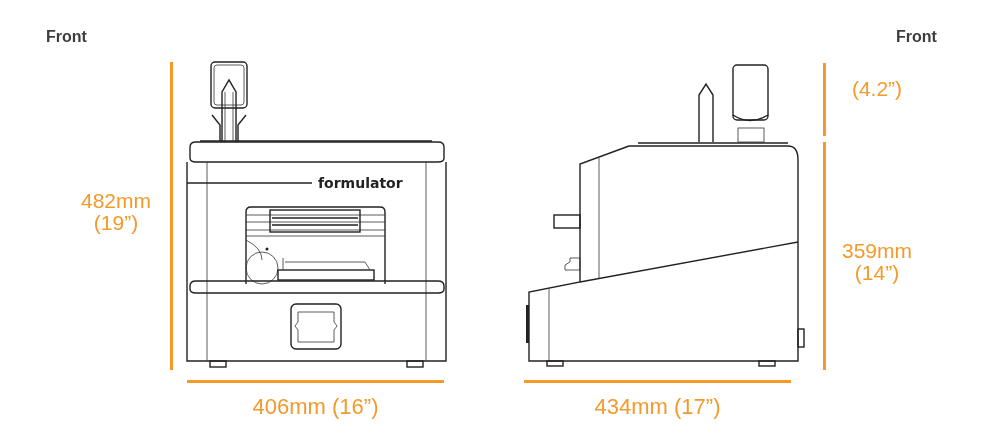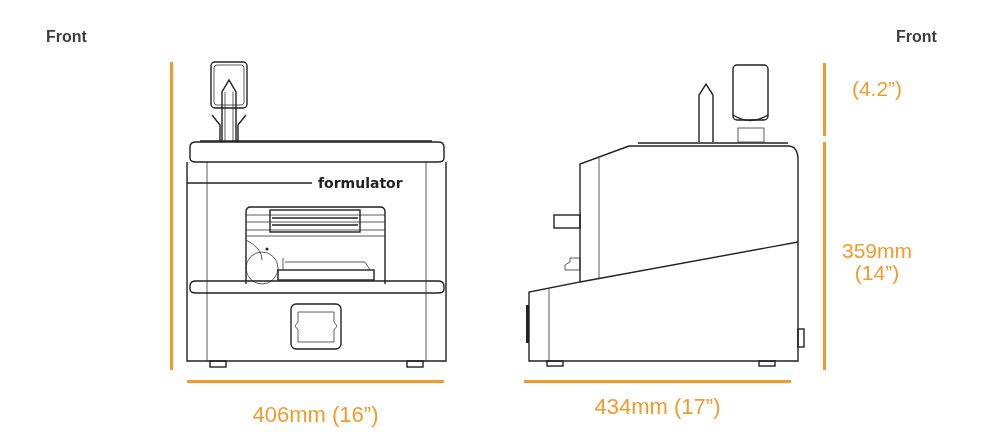--- a/index.html
+++ b/index.html
@@ -12,23 +12,25 @@
   .thin{fill:none;stroke:#333;stroke-width:0.8;}
 </style>
 </head>
 <body>
 
 <div class="view-title" style="left:46px;top:28px;">Front</div>
 <div class="view-title" style="left:896px;top:28px;">Front</div>
 
 <div class="dim-line" style="left:170px;top:62px;width:3px;height:308px;"></div>
 <div class="dim" style="left:66px;top:190px;width:100px;">
+  <div>482mm</div>
+  <div>(19”)</div>
 </div>
 <div class="dim-line" style="left:187px;top:380px;width:257px;height:3px;"></div>
-<div class="dim" style="left:187px;top:396px;width:257px;font-size:22px;margin-top:8px;">406mm (16”)</div>
+<div class="dim" style="left:187px;top:396px;width:257px;font-size:22px;">406mm (16”)</div>
 
 <div class="dim-line" style="left:823px;top:63px;width:3px;height:73px;"></div>
 <div class="dim-line" style="left:823px;top:142px;width:3px;height:228px;"></div>
 <div class="dim" style="left:832px;top:78px;width:90px;">
   <div>(4.2”)</div>
 </div>
 <div class="dim" style="left:832px;top:240px;width:90px;">
   <div>359mm</div>
   <div>(14”)</div>
 </div>

